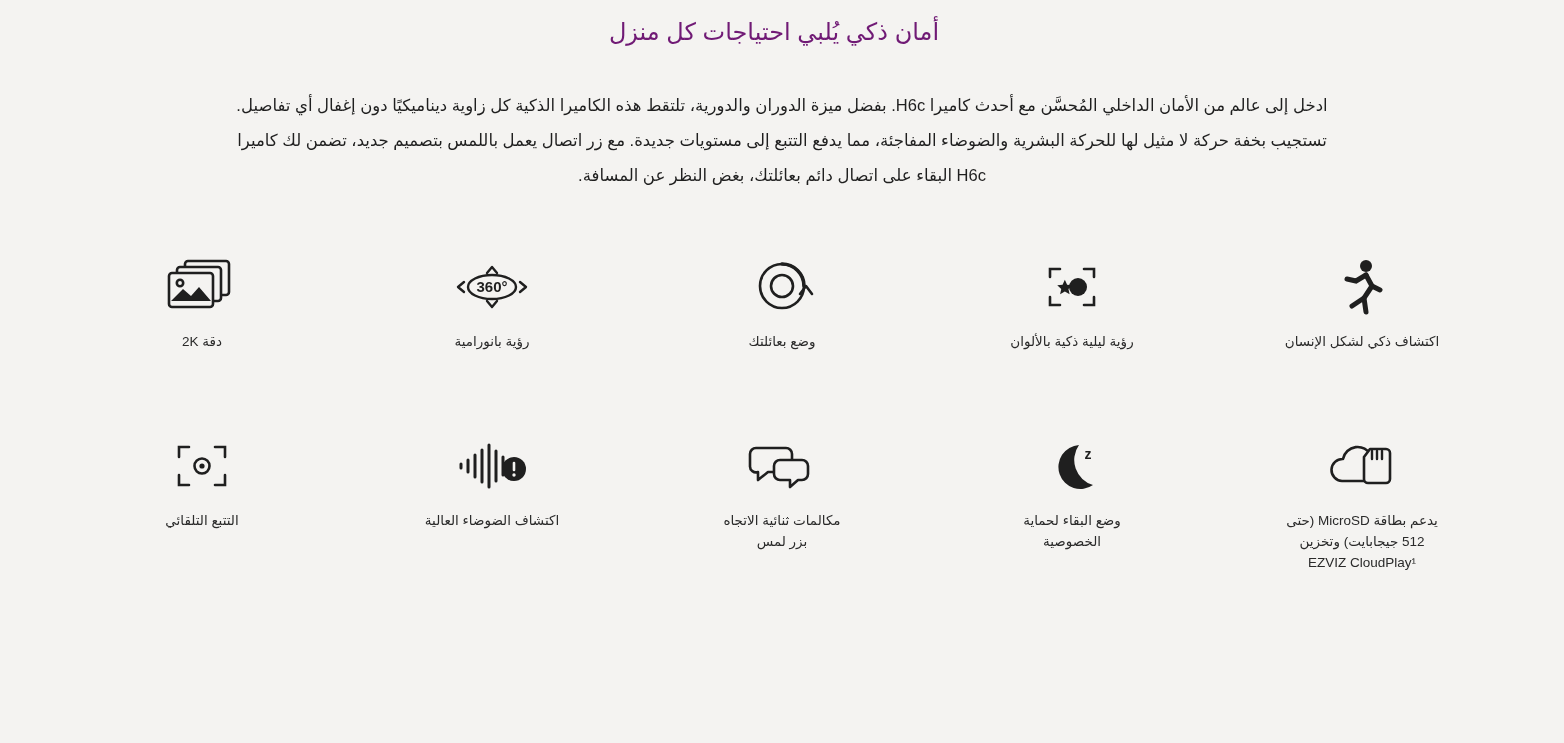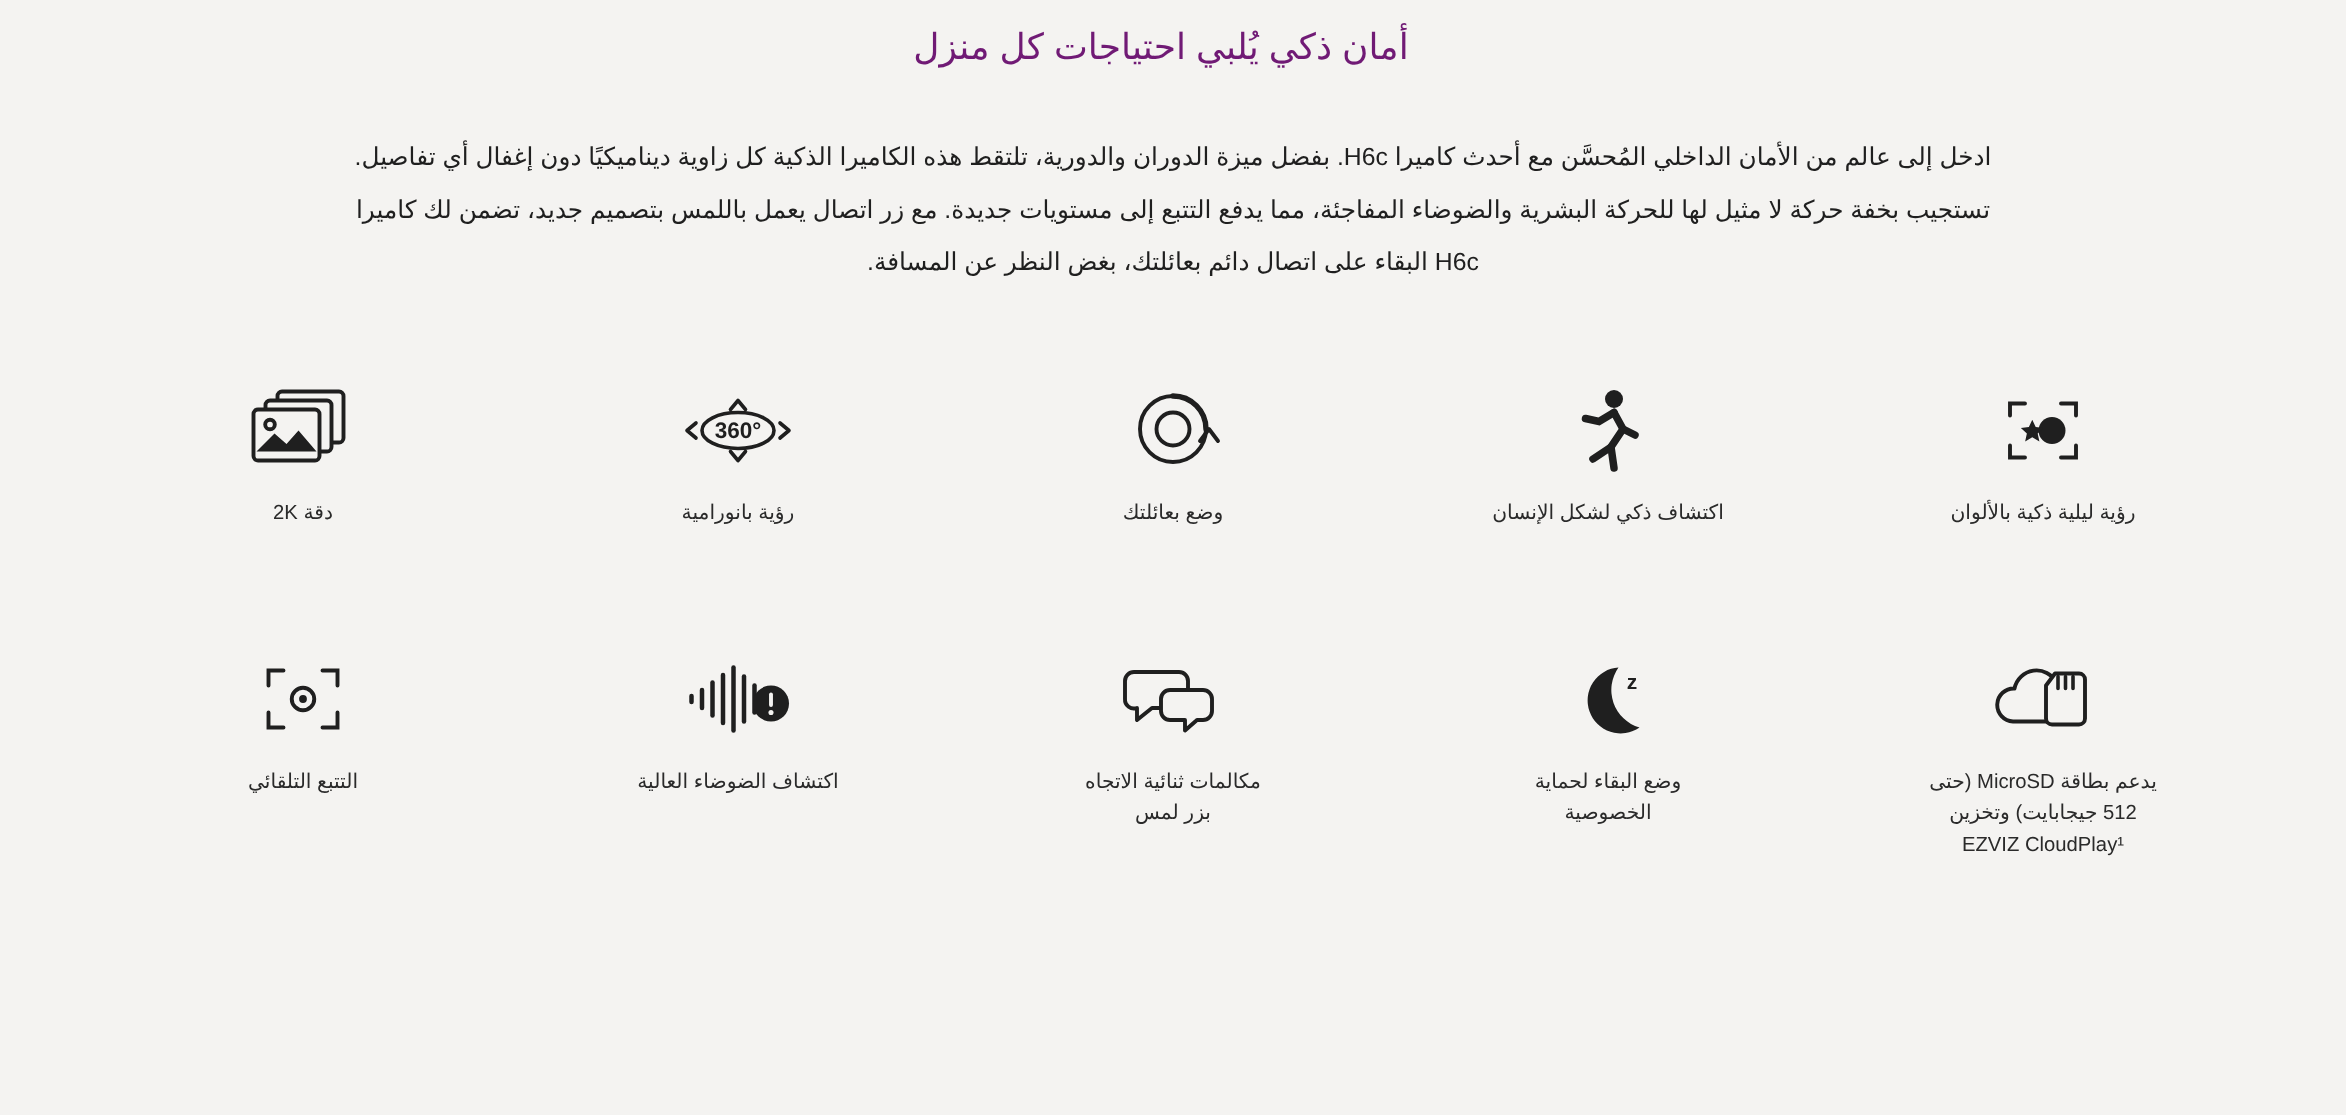--- a/index.html
+++ b/index.html
@@ -120,43 +120,43 @@
             <circle cx="34" cy="30" r="11"></circle>
             <path d="M34 8 A22 22 0 0 1 56 30" stroke-width="3.6" stroke-linecap="round"></path>
             <path d="M52 38 L58 30 L64 38" stroke-linecap="round" stroke-linejoin="round"></path>
           </svg>
         </div>
         <div class="feature-label">وضع بعائلتك</div>
       </div>
 
       <div class="feature">
         <div class="icon-box">
-          <svg width="52" height="62" viewBox="0 0 52 62" fill="#1f1f1f" stroke="#1f1f1f">
-            <circle cx="30" cy="10" r="6" stroke="none"></circle>
-            <path d="M30 19 L20 25 L11 23" stroke-width="5" stroke-linecap="round" fill="none"></path>
-            <path d="M30 19 L36 30 L44 34" stroke-width="5" stroke-linecap="round" fill="none"></path>
-            <path d="M36 30 L28 42 L30 56" stroke-width="5" stroke-linecap="round" fill="none"></path>
-            <path d="M28 42 L16 50" stroke-width="5" stroke-linecap="round" fill="none"></path>
-          </svg>
-        </div>
-        <div class="feature-label">اكتشاف ذكي لشكل الإنسان</div>
-      </div>
-
-      <div class="feature">
-        <div class="icon-box">
           <svg width="64" height="60" viewBox="0 0 64 60" fill="none" stroke="#1f1f1f" stroke-width="2.6" stroke-linecap="round">
             <path d="M10 20 V12 H20"></path>
             <path d="M54 20 V12 H44"></path>
             <path d="M10 40 V48 H20"></path>
             <path d="M54 40 V48 H44"></path>
             <path d="M38 21 a9 9 0 1 0 0 18 a9 9 0 1 0 0 -18" fill="#1f1f1f" stroke="none"></path>
             <path d="M23 24 l2.4 5.2 5.6 .6 -4.2 3.9 1.2 5.6 -5-2.9 -5 2.9 1.2-5.6 -4.2-3.9 5.6-.6z" transform="translate(3,0) scale(0.95)" fill="#1f1f1f" stroke="none"></path>
           </svg>
         </div>
         <div class="feature-label">رؤية ليلية ذكية بالألوان</div>
+      </div>
+
+      <div class="feature">
+        <div class="icon-box">
+          <svg width="52" height="62" viewBox="0 0 52 62" fill="#1f1f1f" stroke="#1f1f1f">
+            <circle cx="30" cy="10" r="6" stroke="none"></circle>
+            <path d="M30 19 L20 25 L11 23" stroke-width="5" stroke-linecap="round" fill="none"></path>
+            <path d="M30 19 L36 30 L44 34" stroke-width="5" stroke-linecap="round" fill="none"></path>
+            <path d="M36 30 L28 42 L30 56" stroke-width="5" stroke-linecap="round" fill="none"></path>
+            <path d="M28 42 L16 50" stroke-width="5" stroke-linecap="round" fill="none"></path>
+          </svg>
+        </div>
+        <div class="feature-label">اكتشاف ذكي لشكل الإنسان</div>
       </div>
 
     </div>
 
     <div class="feature-row">
 
       <div class="feature">
         <div class="icon-box">
           <svg width="62" height="58" viewBox="0 0 62 58" fill="none" stroke="#1f1f1f" stroke-width="2.6" stroke-linecap="round">
             <path d="M8 20 V10 H18"></path>

